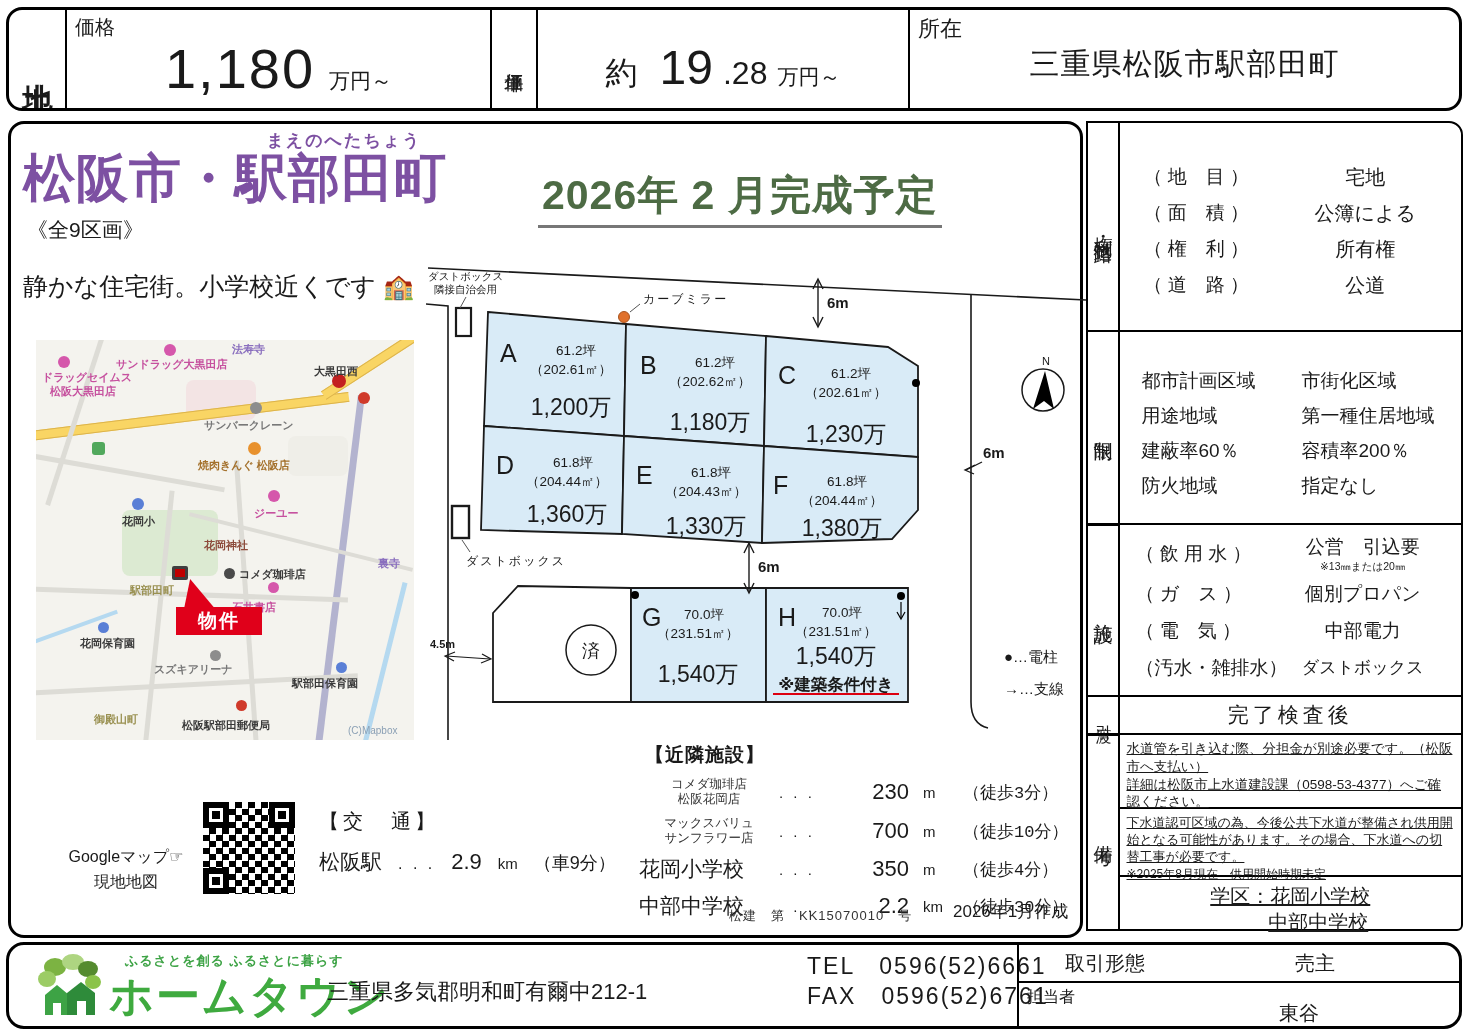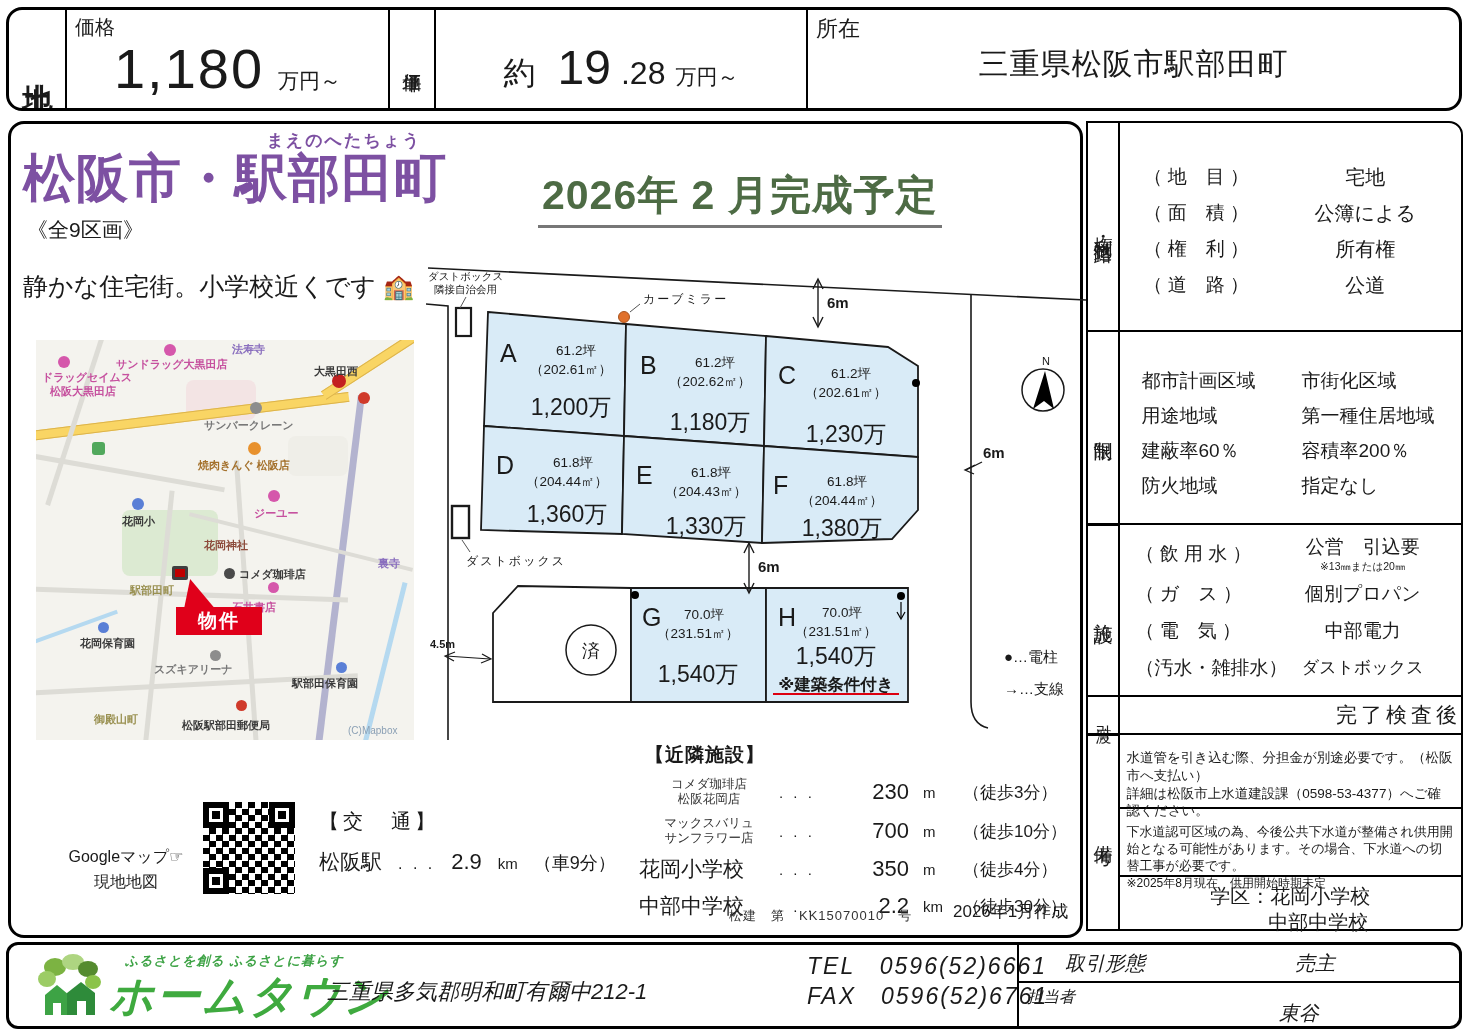--- a/index.html
+++ b/index.html
@@ -8,21 +8,21 @@
     position: relative; width: 1469px; height: 1035px; background:#fff;
     font-family: "Liberation Sans", "DejaVu Sans", sans-serif; color:#1a1a1a; overflow:hidden;
   }
   
   .hdr { position:absolute; left:6px; top:7px; width:1456px; height:104px;
          border:3px solid #000; border-radius:16px; display:flex; overflow:hidden; }
   .hcell { border-right:2.5px solid #000; position:relative; }
   .hcell:last-child { border-right:none; }
   .h-land { width:58px; display:flex; align-items:center; justify-content:center;
             writing-mode:vertical-rl; text-orientation:upright; font-size:30px; font-weight:bold; }
-  .h-price { width:323px;text-decoration:underline; }
+  .h-price { width:425px;text-decoration:underline; }
   .h-label { position:absolute; left:8px; top:4px; font-size:20px; }
   .h-pricerow { position:absolute; left:0; right:0; top:26px; display:flex; align-items:baseline; justify-content:center; gap:14px; }
   .h-priceval { font-size:56px; letter-spacing:2px; }
   .h-priceunit { font-size:21px; }
   .h-tsubolbl { width:46px; display:flex; align-items:center; justify-content:center;
                 writing-mode:vertical-rl; text-orientation:upright; font-size:19px; }
   .h-tsubo { width:372px; }
   .h-tsuborow { position:absolute; left:0; right:0; top:30px; display:flex; align-items:baseline; justify-content:center; gap:10px; }
   .h-approx { font-size:32px; }
   .h-tsuboint { font-size:48px; margin-left:12px; }
@@ -88,48 +88,48 @@
   .legend-t { font-size:15px; fill:#333; }
   
   .nearby { position:absolute; left:628px; top:618px; width:452px; }
   .nearby-h { font-size:19px; font-weight:bold; letter-spacing:1px; margin-left:6px; }
   .nrow { display:grid; grid-template-columns:140px 58px 72px 48px 140px; align-items:center; margin-top:9px; }
   .nname-s { font-size:12.5px; text-align:center; color:#333; line-height:1.2; }
   .nname-l { font-size:21px; }
   .ndots { font-size:15px; letter-spacing:3px; }
   .nval { font-size:22px; text-align:right; }
   .nunit { font-size:15px; padding-left:14px; }
-  .ntime { font-size:17px; padding-left:6px; }
+  .ntime { font-size:17px; padding-left:6px;font-family:Liberation Mono, monospace; }
   .license { position:absolute; left:718px; top:783px; font-size:13px; color:#333; letter-spacing:1px; }
   .created { position:absolute; left:942px; top:776px; font-size:17px; }
   
   .sidebar { position:absolute; left:1086px; top:121px; width:377px; }
   .sec { display:flex; margin-top:-2.5px; }
   .sec:first-child { margin-top:0; }
   .seclbl { width:34px; border:2.5px solid #000; display:flex; align-items:center; justify-content:center;
             writing-mode:vertical-rl; text-orientation:upright; font-size:19px; letter-spacing:2px; }
   .seccon { flex:1; border:2.5px solid #000; margin-left:-2.5px; position:relative; background:#fff; }
   .rad-tr { border-top-right-radius:14px; }
   .rad-br { border-bottom-right-radius:6px; }
   .kv { display:grid; grid-template-columns:150px 1fr; align-items:center; }
   .kvk { font-size:19px; padding-left:24px; white-space:nowrap; }
   .kvv { font-size:20px; text-align:center; }
   .limrow { display:grid; grid-template-columns:160px 1fr; align-items:center; }
   .limk,.limv { font-size:19px; }
   .utilk { font-size:19px; padding-left:16px; white-space:nowrap; }
   .utilv { font-size:19px; text-align:center; }
   .utilnote { font-size:10.5px; text-align:center; color:#222; }
   .handover-v { font-size:21px; text-align:center; letter-spacing:4px; }
-  .rembox { border-bottom:2px solid #000; padding:14px 7px; font-size:13.5px; line-height:1.32; }
+  .rembox { border-bottom:2px solid #000; padding:5px 7px; font-size:13.5px; line-height:1.32;text-decoration:underline; }
   .rembox2 { font-size:13px; }
   .remsmall { font-size:12px; margin-top:2px; }
   .remschool { border-bottom:none; text-align:center; font-size:20px; line-height:1.3; padding-top:6px; }
   
   .foot { position:absolute; left:6px; top:942px; width:1456px; height:87px;
-          border:3px solid #000; border-radius:12px;font-style:italic; }
+          border:3px solid #000; border-radius:18px; }
   .logo-ico { position:absolute; left:24px; top:8px; }
   .tagline { position:absolute; left:116px; top:7px; font-size:13px; color:#3da345; font-weight:bold; letter-spacing:1px; }
   .company { position:absolute; left:100px; top:22px; font-size:44px; color:#3faa3f; font-weight:bold; letter-spacing:2px; }
   .addr { position:absolute; left:318px; top:32px; font-size:22px; }
   .licenses { position:absolute; left:308px; top:64px; font-size:13.5px; color:#222; }
   .telfax { position:absolute; left:798px; top:7px; font-size:23px; letter-spacing:2px; line-height:1.3; }
   .foot-div { position:absolute; left:1008px; top:0; bottom:0; border-left:2.5px solid #000; }
   .deal { position:absolute; left:1008px; top:0; right:0; height:38px; border-bottom:2.5px solid #000;
           display:flex; align-items:center; }
   .deal-k { font-size:20px; margin-left:48px; }
@@ -458,21 +458,21 @@
             <span class="utilv">中部電力</span>
           </div>
         <div class="kv" style="height:37px;grid-template-columns:145px 1fr">
             <span class="utilk">（汚水・雑排水）</span>
             <span class="utilv" style="font-size:17px">ダストボックス</span>
           </div>
       </div>
     </div>
     <div class="sec" style="height:41px">
       <div class="seclbl" style="font-size:16px">引渡</div>
-      <div class="seccon" style="display:flex;align-items:center;justify-content:flex-end">
+      <div class="seccon" style="display:flex;align-items:center;justify-content:center">
         <div class="handover-v">完了検査後</div>
       </div>
     </div>
     <div class="sec" style="height:198px">
       <div class="seclbl">備考</div>
       <div class="seccon rad-br">
         <div class="rembox" style="height:74px">
           <div>水道管を引き込む際、分担金が別途必要です。（松阪市へ支払い）</div>
           <div>詳細は松阪市上水道建設課（0598-53-4377）へご確認ください。</div>
         </div>

